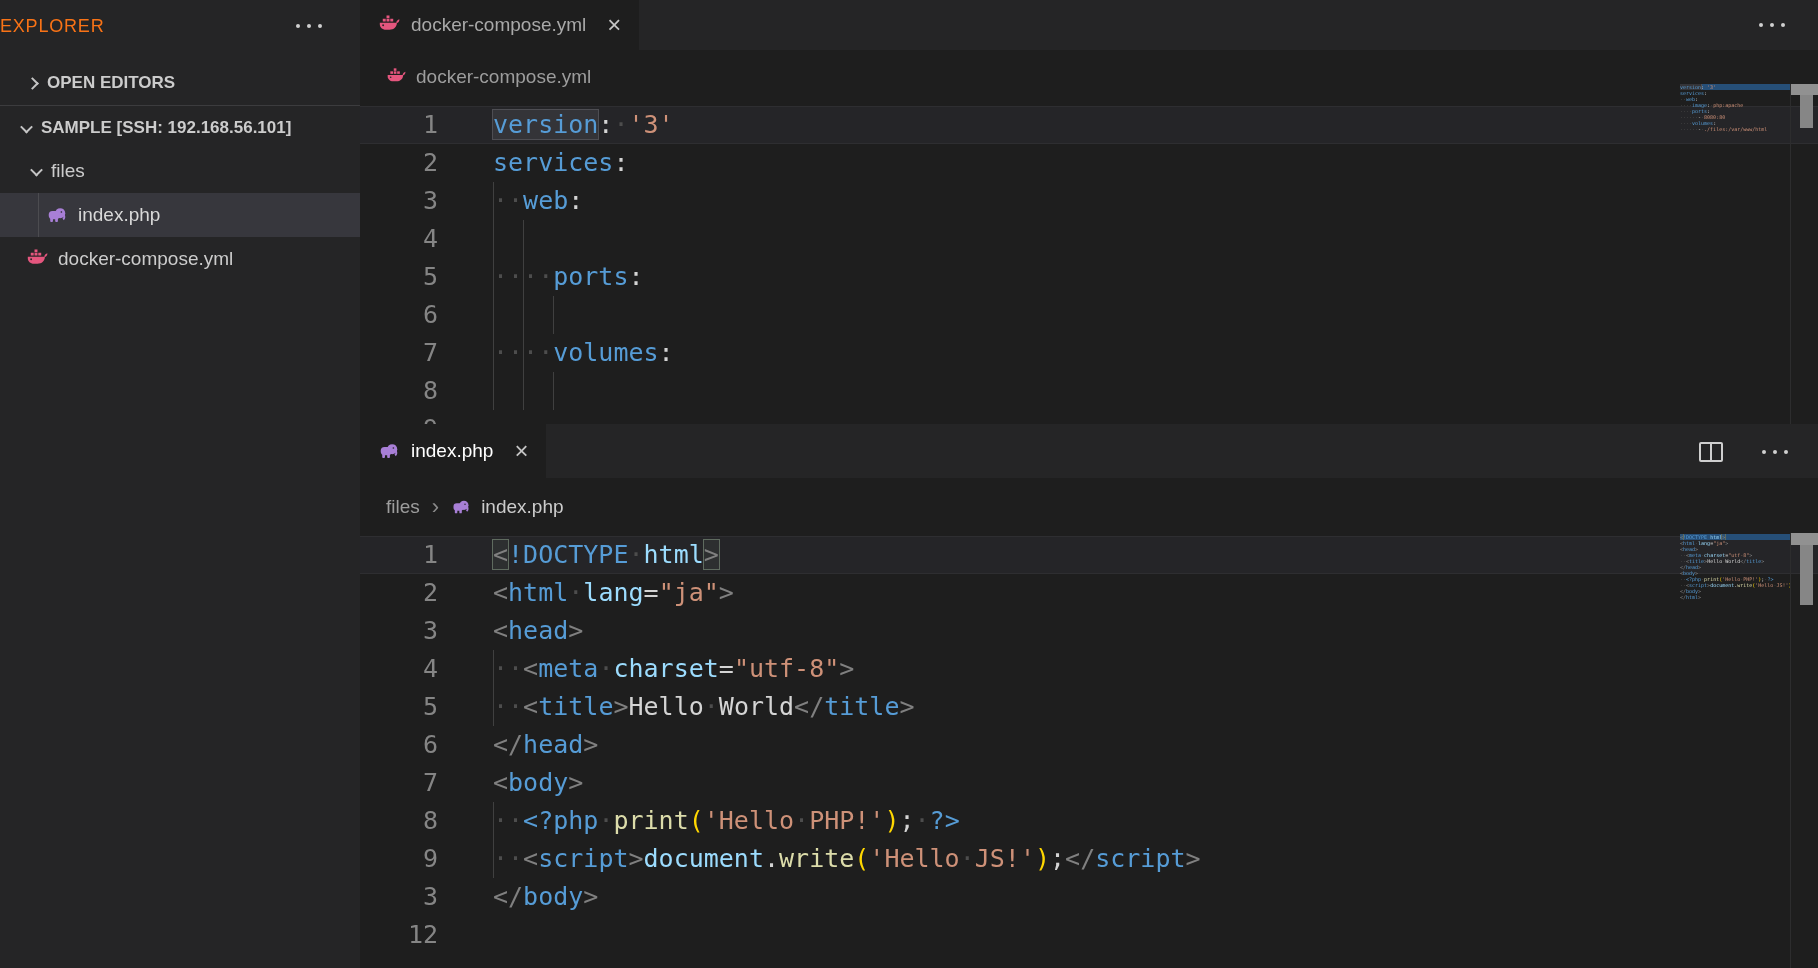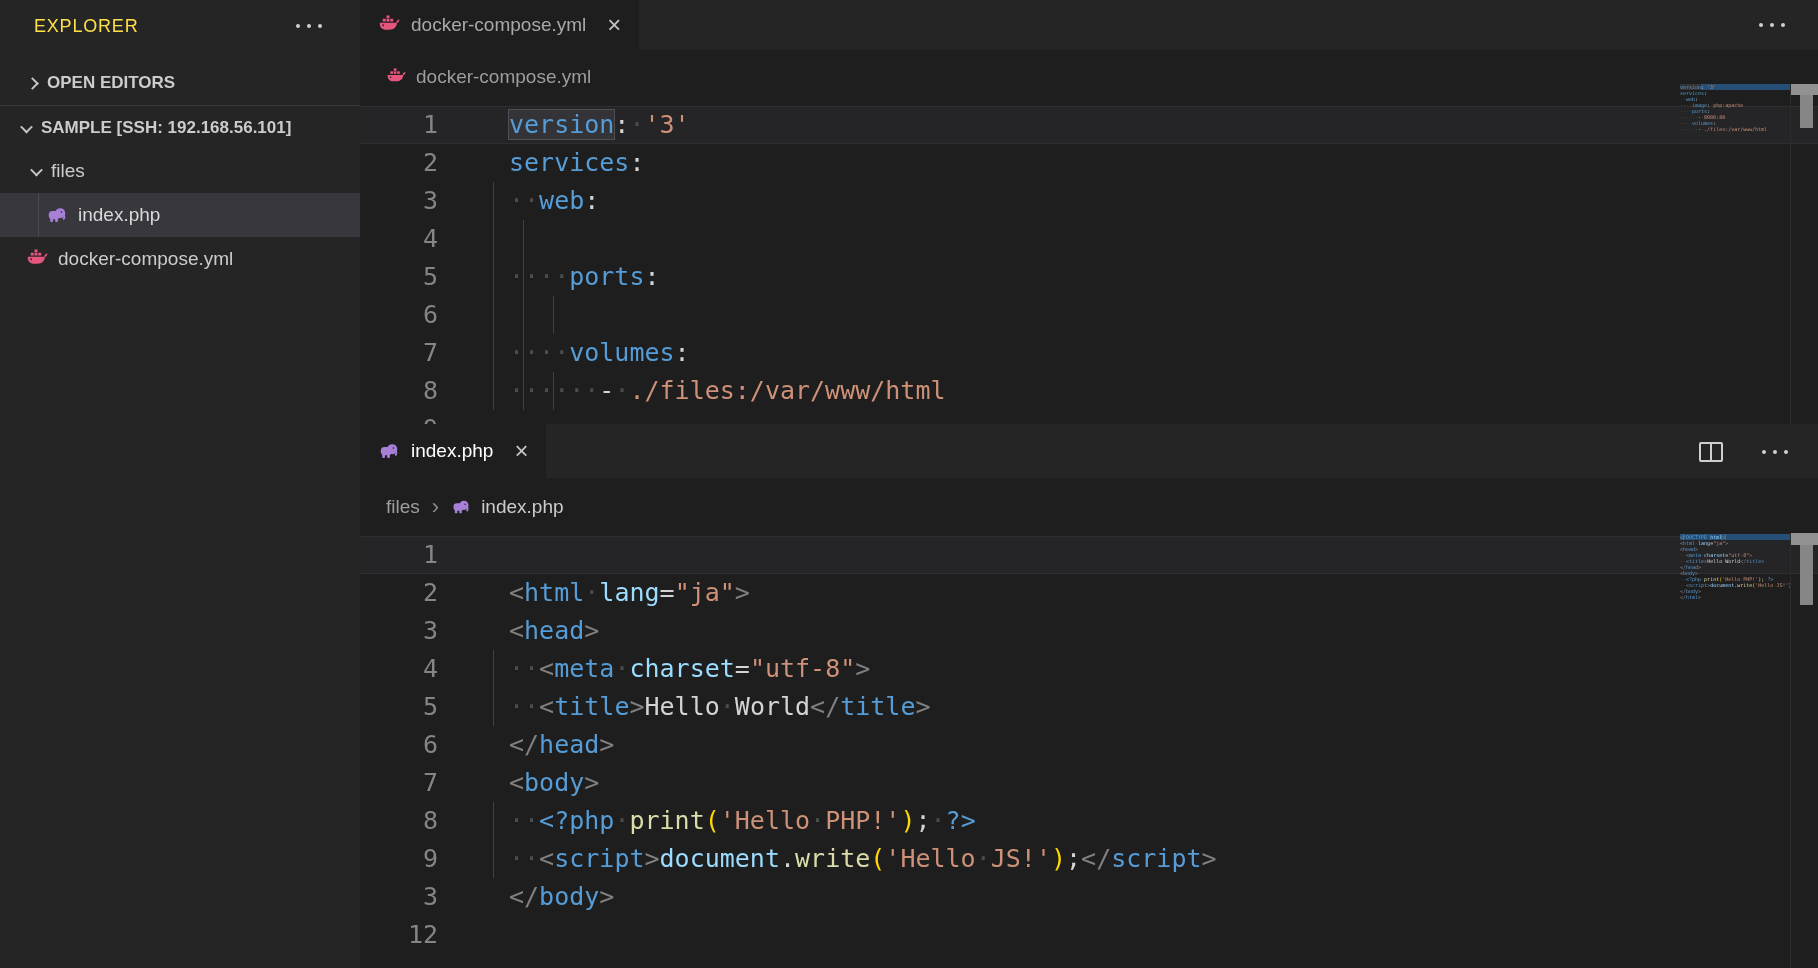--- a/index.html
+++ b/index.html
@@ -3,21 +3,21 @@
 <meta charset="utf-8">
 <style>
   * { margin:0; padding:0; box-sizing:border-box; }
   html,body { width:1818px; height:968px; overflow:hidden; background:#1e1e1e;
               font-family:"Liberation Sans", sans-serif; }
   #stage { position:relative; width:1818px; height:968px; background:#1e1e1e; }
 
   
   #sidebar { position:absolute; left:0; top:0; width:360px; height:968px; background:#252526; }
   .sb-header { position:absolute; left:0; top:0; width:100%; height:52px; display:flex; align-items:center;
-               padding-left:34px; color:#fde047; font-size:18px; letter-spacing:.8px; }
+               color:#f97316; font-size:18px; letter-spacing:.8px; }
   .sb-row { position:absolute; left:0; width:100%; height:44px; display:flex; align-items:center;
             gap:10px; font-size:19px; color:#cccccc; cursor:pointer; }
   .sb-row.bold { font-weight:bold;margin-left:14px; }
   .sb-row.selected { background:#37373d; color:#d9d9d9; }
   .chev { display:inline-block; width:9px; height:9px; border-right:2px solid #c5c5c5;
           border-bottom:2px solid #c5c5c5; flex:none; }
   .chev.down  { transform:rotate(45deg) translate(-1px,-1px); }
   .chev.right { transform:rotate(-45deg); }
   .dots { display:flex; gap:7px; align-items:center; cursor:pointer; }
   .dots i { width:4px; height:4px; border-radius:50%; background:#d0d0d0; }
@@ -54,21 +54,21 @@
   .crumb-last { color:#cccccc; }
 
   
   .codearea { position:absolute; left:0; right:0; bottom:0; overflow:hidden; }
   #group1 .codearea { top:104px; padding-top:2px; }
   #group2 .codearea { top:112px; }
   .code-line { position:relative; display:flex; height:38px;
                font:25px/38px "DejaVu Sans Mono", monospace; white-space:pre; }
   .code-line.cur { background:#252528; box-shadow:inset 0 1px 0 #2e2e31, inset 0 -1px 0 #2e2e31; }
   .lnum { flex:none; width:78px; text-align:right; color:#858585; }
-  .ltxt { margin-left:71px; }
+  .ltxt { margin-left:55px; }
   .guide { position:absolute; top:0; bottom:0; width:1px; background:#404040; }
 
   .tk-k  { color:#569cd6; }
   .tk-a  { color:#9cdcfe; }
   .tk-s  { color:#ce9178; }
   .tk-p  { color:#d4d4d4; }
   .tk-g  { color:#808080; }
   .tk-f  { color:#dcdcaa; }
   .tk-b  { color:#ffd700; }
   .tk-w  { color:#4d4d4d; }
@@ -187,21 +187,21 @@
 
     <div class="codearea">
       <div class="code-lines">
           <div class="code-line cur"><span class="lnum">1</span><span class="ltxt"><span class="tk-kh">version</span><span class="tk-p">:</span><span class="tk-w">·</span><span class="tk-s">'3'</span></span></div>
           <div class="code-line"><span class="lnum">2</span><span class="ltxt"><span class="tk-k">services</span><span class="tk-p">:</span></span></div>
           <div class="code-line"><span class="guide" style="left: 133px;"></span><span class="lnum">3</span><span class="ltxt"><span class="tk-w">··</span><span class="tk-k">web</span><span class="tk-p">:</span></span></div>
           <div class="code-line"><span class="guide" style="left: 133px;"></span><span class="guide" style="left: 163px;"></span><span class="lnum">4</span></div>
           <div class="code-line"><span class="guide" style="left: 133px;"></span><span class="guide" style="left: 163px;"></span><span class="lnum">5</span><span class="ltxt"><span class="tk-w">····</span><span class="tk-k">ports</span><span class="tk-p">:</span></span></div>
           <div class="code-line"><span class="guide" style="left: 133px;"></span><span class="guide" style="left: 163px;"></span><span class="guide" style="left: 193px;"></span><span class="lnum">6</span></div>
           <div class="code-line"><span class="guide" style="left: 133px;"></span><span class="guide" style="left: 163px;"></span><span class="lnum">7</span><span class="ltxt"><span class="tk-w">····</span><span class="tk-k">volumes</span><span class="tk-p">:</span></span></div>
-          <div class="code-line"><span class="guide" style="left: 133px;"></span><span class="guide" style="left: 163px;"></span><span class="guide" style="left: 193px;"></span><span class="lnum">8</span><span class="ltxt"><span class="tk-w">······</span><span class="tk-p">-</span><span class="tk-w">·</span><span class="tk-s">./files:/var/www/html</span></span></div>
+          <div class="code-line"><span class="guide" style="left: 133px;"></span><span class="guide" style="left: 163px;"></span><span class="guide" style="left: 193px;"></span><span class="lnum">8</span></div>
           <div class="code-line"><span class="lnum">9</span><span class="ltxt"></span></div>
         </div>
     </div>
     <div class="minimap"><div><div class="mini-line mini-cur"><span class="tk-kh">version</span><span class="tk-p">:</span><span class="tk-w">·</span><span class="tk-s">'3'</span></div><div class="mini-line"><span class="tk-k">services</span><span class="tk-p">:</span></div><div class="mini-line"><span class="tk-w">··</span><span class="tk-k">web</span><span class="tk-p">:</span></div><div class="mini-line"><span class="tk-w">····</span><span class="tk-k">image</span><span class="tk-p">:</span><span class="tk-w">·</span><span class="tk-s">php:apache</span></div><div class="mini-line"><span class="tk-w">····</span><span class="tk-k">ports</span><span class="tk-p">:</span></div><div class="mini-line"><span class="tk-w">······</span><span class="tk-p">-</span><span class="tk-w">·</span><span class="tk-s">8080:80</span></div><div class="mini-line"><span class="tk-w">····</span><span class="tk-k">volumes</span><span class="tk-p">:</span></div><div class="mini-line"><span class="tk-w">······</span><span class="tk-p">-</span><span class="tk-w">·</span><span class="tk-s">./files:/var/www/html</span></div><div class="mini-line"></div></div></div>
     <div class="scrollzone">
       <div class="sc-h"></div>
       <div class="sc-v"></div>
     </div>
   </div>
 
@@ -226,21 +226,21 @@
       <span>files</span>
       <span class="crumb-sep">›</span>
       <svg class="fi" width="20" height="20" style="color:#a87fd6">
           <use href="#icon-php"></use>
         </svg>
       <span class="crumb-last">index.php</span>
     </div>
 
     <div class="codearea">
       <div class="code-lines">
-          <div class="code-line cur"><span class="lnum">1</span></div>
+          <div class="code-line cur"><span class="lnum">1</span><span class="ltxt"><span class="tk-gm">&lt;</span><span class="tk-k">!DOCTYPE</span><span class="tk-w">·</span><span class="tk-a">html</span><span class="tk-gm">&gt;</span></span></div>
           <div class="code-line"><span class="lnum">2</span><span class="ltxt"><span class="tk-g">&lt;</span><span class="tk-k">html</span><span class="tk-w">·</span><span class="tk-a">lang</span><span class="tk-p">=</span><span class="tk-s">"ja"</span><span class="tk-g">&gt;</span></span></div>
           <div class="code-line"><span class="lnum">3</span><span class="ltxt"><span class="tk-g">&lt;</span><span class="tk-k">head</span><span class="tk-g">&gt;</span></span></div>
           <div class="code-line"><span class="guide" style="left: 133px;"></span><span class="lnum">4</span><span class="ltxt"><span class="tk-w">··</span><span class="tk-g">&lt;</span><span class="tk-k">meta</span><span class="tk-w">·</span><span class="tk-a">charset</span><span class="tk-p">=</span><span class="tk-s">"utf-8"</span><span class="tk-g">&gt;</span></span></div>
           <div class="code-line"><span class="guide" style="left: 133px;"></span><span class="lnum">5</span><span class="ltxt"><span class="tk-w">··</span><span class="tk-g">&lt;</span><span class="tk-k">title</span><span class="tk-g">&gt;</span><span class="tk-p">Hello</span><span class="tk-w">·</span><span class="tk-p">World</span><span class="tk-g">&lt;/</span><span class="tk-k">title</span><span class="tk-g">&gt;</span></span></div>
           <div class="code-line"><span class="lnum">6</span><span class="ltxt"><span class="tk-g">&lt;/</span><span class="tk-k">head</span><span class="tk-g">&gt;</span></span></div>
           <div class="code-line"><span class="lnum">7</span><span class="ltxt"><span class="tk-g">&lt;</span><span class="tk-k">body</span><span class="tk-g">&gt;</span></span></div>
           <div class="code-line"><span class="guide" style="left: 133px;"></span><span class="lnum">8</span><span class="ltxt"><span class="tk-w">··</span><span class="tk-k">&lt;?php</span><span class="tk-w">·</span><span class="tk-f">print</span><span class="tk-b">(</span><span class="tk-s">'Hello</span><span class="tk-w">·</span><span class="tk-s">PHP!'</span><span class="tk-b">)</span><span class="tk-p">;</span><span class="tk-w">·</span><span class="tk-k">?&gt;</span></span></div>
           <div class="code-line"><span class="guide" style="left: 133px;"></span><span class="lnum">9</span><span class="ltxt"><span class="tk-w">··</span><span class="tk-g">&lt;</span><span class="tk-k">script</span><span class="tk-g">&gt;</span><span class="tk-a">document</span><span class="tk-p">.</span><span class="tk-f">write</span><span class="tk-b">(</span><span class="tk-s">'Hello</span><span class="tk-w">·</span><span class="tk-s">JS!'</span><span class="tk-b">)</span><span class="tk-p">;</span><span class="tk-g">&lt;/</span><span class="tk-k">script</span><span class="tk-g">&gt;</span></span></div>
           <div class="code-line"><span class="lnum">3</span><span class="ltxt"><span class="tk-g">&lt;/</span><span class="tk-k">body</span><span class="tk-g">&gt;</span></span></div>
           <div class="code-line"><span class="lnum">12</span><span class="ltxt"></span></div>

